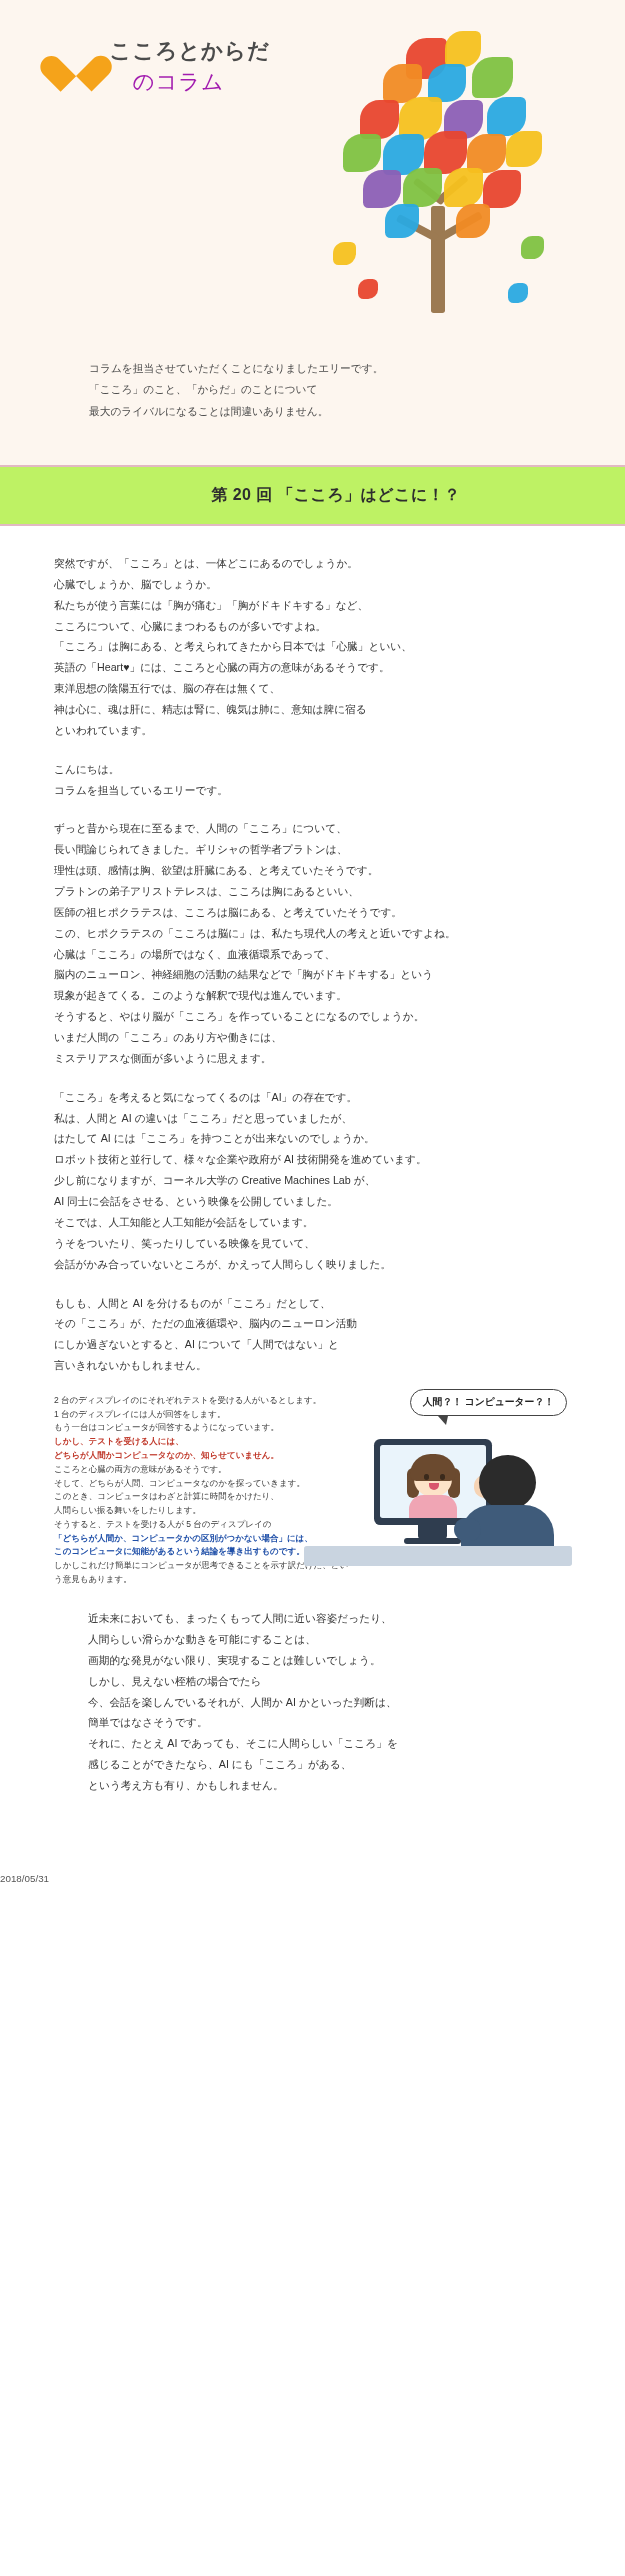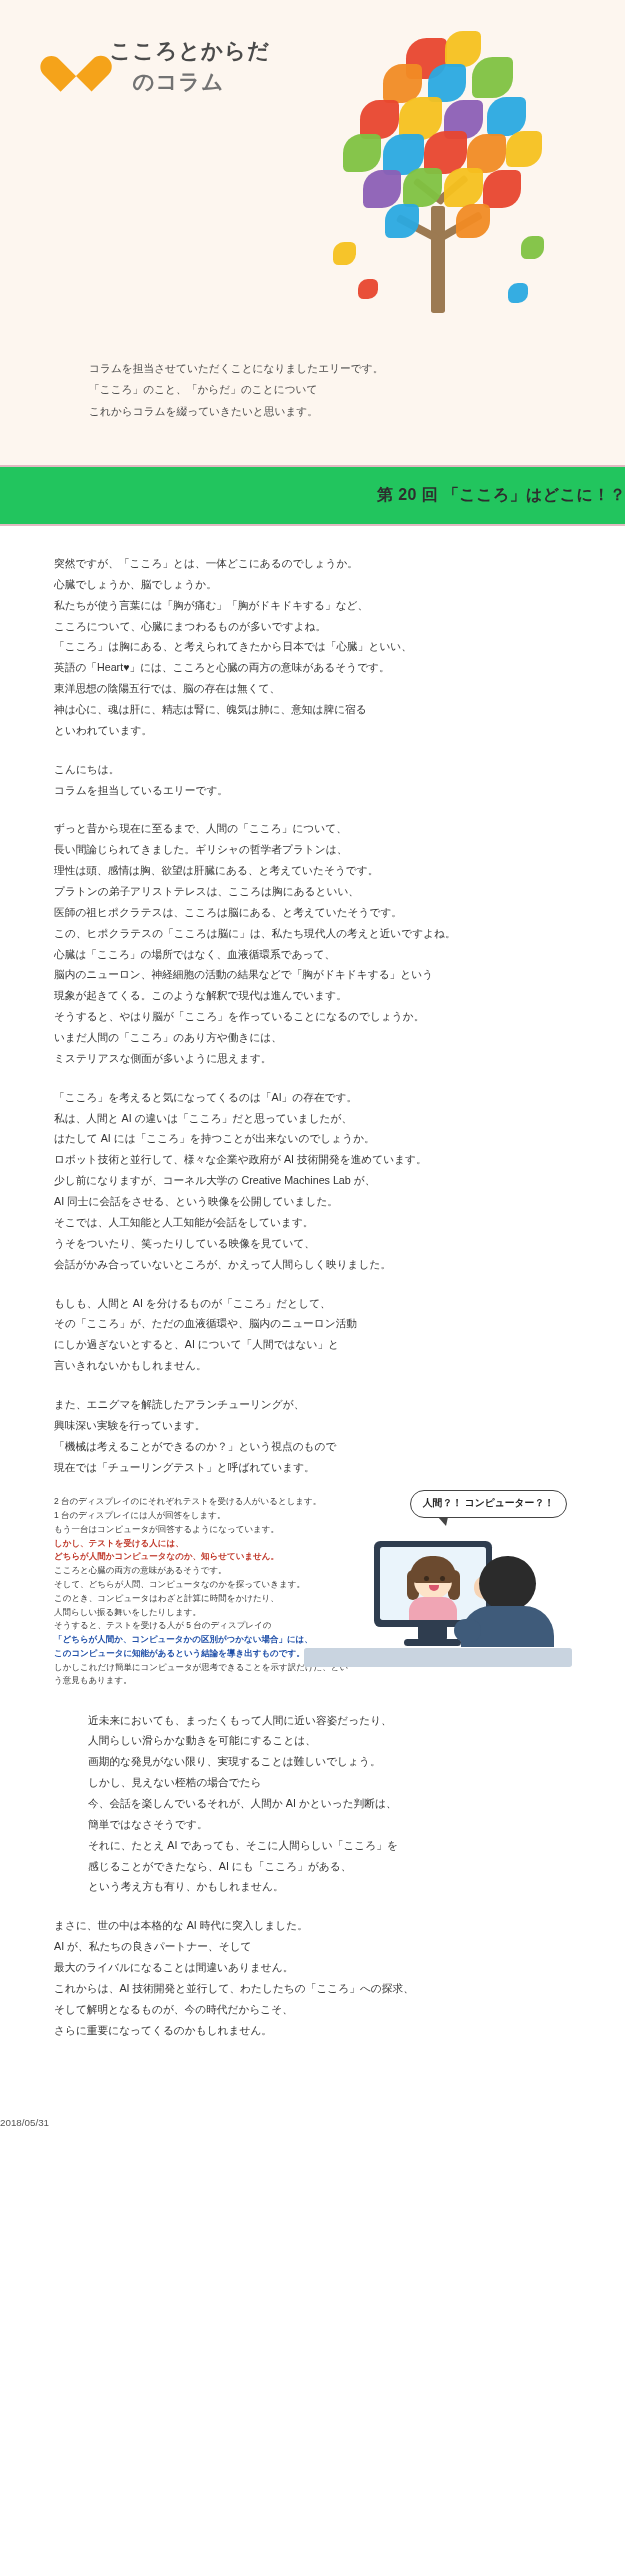--- a/index.html
+++ b/index.html
@@ -67,23 +67,23 @@
     line-height: 1.45;
   }
   .logo-line1 {
     font-size: 21.5px;
     color: #4b4b4b;
     letter-spacing: 0.9px;
     font-weight: bold;
   }
   .logo-line2 {
     font-size: 21.5px;
-    color: #737373;
+    color: #a21caf;
     letter-spacing: 0.9px;
-    font-weight: bold;
+    font-weight: normal;
     padding-left: 23px;
   }
   .hero-lead {
     position: absolute;
     left: 114px; top: 125px;
     font-size: 10.3px;
     line-height: 1.85;
     color: #5b5b5b;
     width: 268px;
   }
@@ -116,25 +116,25 @@
   }
   .leaf {
     position: absolute;
     border-radius: 50% 5.4px 50% 5.4px;
     opacity: 0.95;
   }
 
   
   .title-bar {
     width: 626px;
-    background: #22c55e;
+    background: #bef264;
     border-top: 2.7px solid #e2b9c2;
     border-bottom: 2.7px solid #e2b9c2;
     padding: 18px 0 18px 0;
-    text-align: right;
+    text-align: center;
   }
   .title-bar h1 {
     margin: 0;
     padding-left: 46px;
     font-size: 16px;
     font-weight: bold;
     color: #2e2e2e;
     letter-spacing: 0.4px;
   }
 
@@ -346,21 +346,21 @@
       <div class="logo-row">
         <div class="heart"></div>
         <div class="logo-text">
           <div class="logo-line1">こころとからだ</div>
           <div class="logo-line2">のコラム</div>
         </div>
       </div>
 
       <div class="hero-note" style="white-space:pre-line;">コラムを担当させていただくことになりましたエリーです。
 「こころ」のこと、「からだ」のことについて
-これからコラムを綴っていきたいと思います。</div>
+最大のライバルになることは間違いありません。</div>
     </div>
   </div>
 
   <div class="title-bar">
     <h1>第 20 回 「こころ」はどこに！？</h1>
   </div>
 
   <div class="body-wrap">
 
     <p class="para" style="white-space:pre-line;">突然ですが、「こころ」とは、一体どこにあるのでしょうか。
@@ -392,24 +392,20 @@
 ロボット技術と並行して、様々な企業や政府が AI 技術開発を進めています。
 少し前になりますが、コーネル大学の Creative Machines Lab が、
 AI 同士に会話をさせる、という映像を公開していました。
 そこでは、人工知能と人工知能が会話をしています。
 うそをついたり、笑ったりしている映像を見ていて、
 会話がかみ合っていないところが、かえって人間らしく映りました。</p>
     <p class="para" style="white-space:pre-line;">もしも、人間と AI を分けるものが「こころ」だとして、
 その「こころ」が、ただの血液循環や、脳内のニューロン活動
 にしか過ぎないとすると、AI について「人間ではない」と
 言いきれないかもしれません。</p>
-    <p class="para" style="white-space:pre-line;">また、エニグマを解読したアランチューリングが、
-興味深い実験を行っています。
-「機械は考えることができるのか？」という視点のもので
-現在では「チューリングテスト」と呼ばれています。</p>
 
     <div class="turing-block">
 
       <div class="speech">人間？！ コンピューター？！</div>
 
       <div class="scene">
         <div class="desk"></div>
         <div class="monitor">
           <div class="screen">
             <div class="g-hair2"></div>
@@ -449,26 +445,20 @@
 
     <p class="para" style="white-space:pre-line;margin-left:34px;">近未来においても、まったくもって人間に近い容姿だったり、
 人間らしい滑らかな動きを可能にすることは、
 画期的な発見がない限り、実現することは難しいでしょう。
 しかし、見えない桎梏の場合でたら
 今、会話を楽しんでいるそれが、人間か AI かといった判断は、
 簡単ではなさそうです。
 それに、たとえ AI であっても、そこに人間らしい「こころ」を
 感じることができたなら、AI にも「こころ」がある、
 という考え方も有り、かもしれません。</p>
-    <p class="para" style="white-space:pre-line;">まさに、世の中は本格的な AI 時代に突入しました。
-AI が、私たちの良きパートナー、そして
-最大のライバルになることは間違いありません。
-これからは、AI 技術開発と並行して、わたしたちの「こころ」への探求、
-そして解明となるものが、今の時代だからこそ、
-さらに重要になってくるのかもしれません。</p>
   </div>
 
   <div class="footer">
     <span>2018/05/31</span>
   </div>
 
 </div>
 
 
 </body></html>

